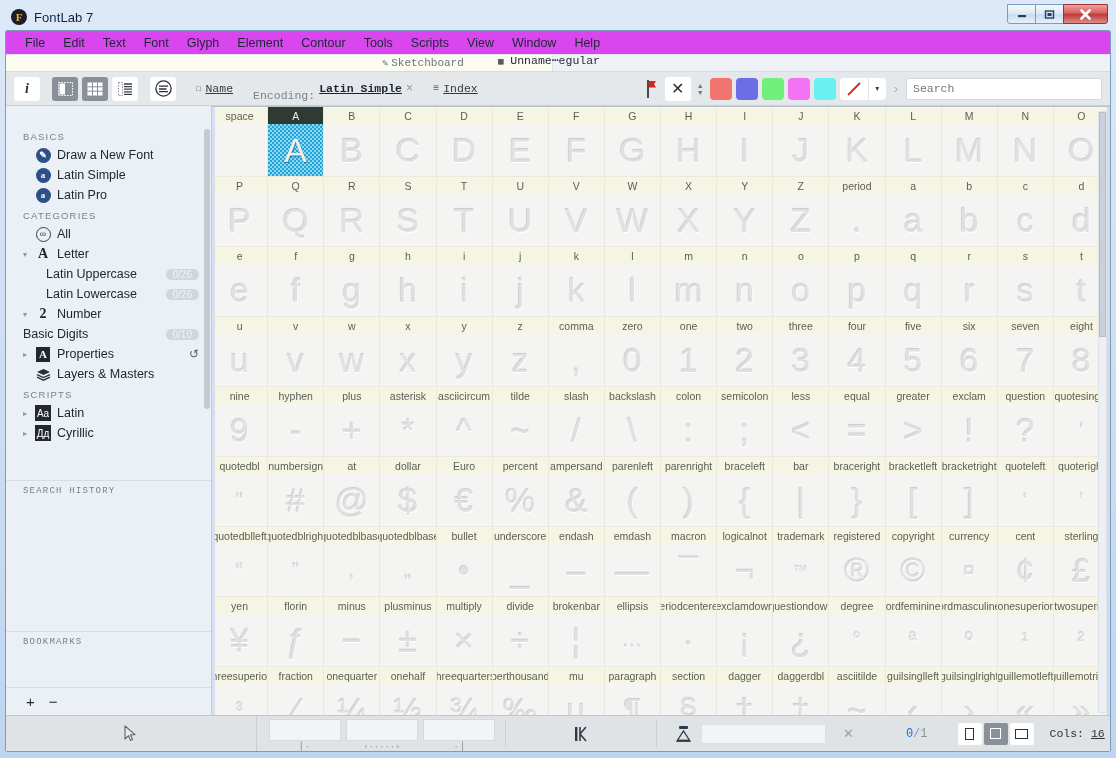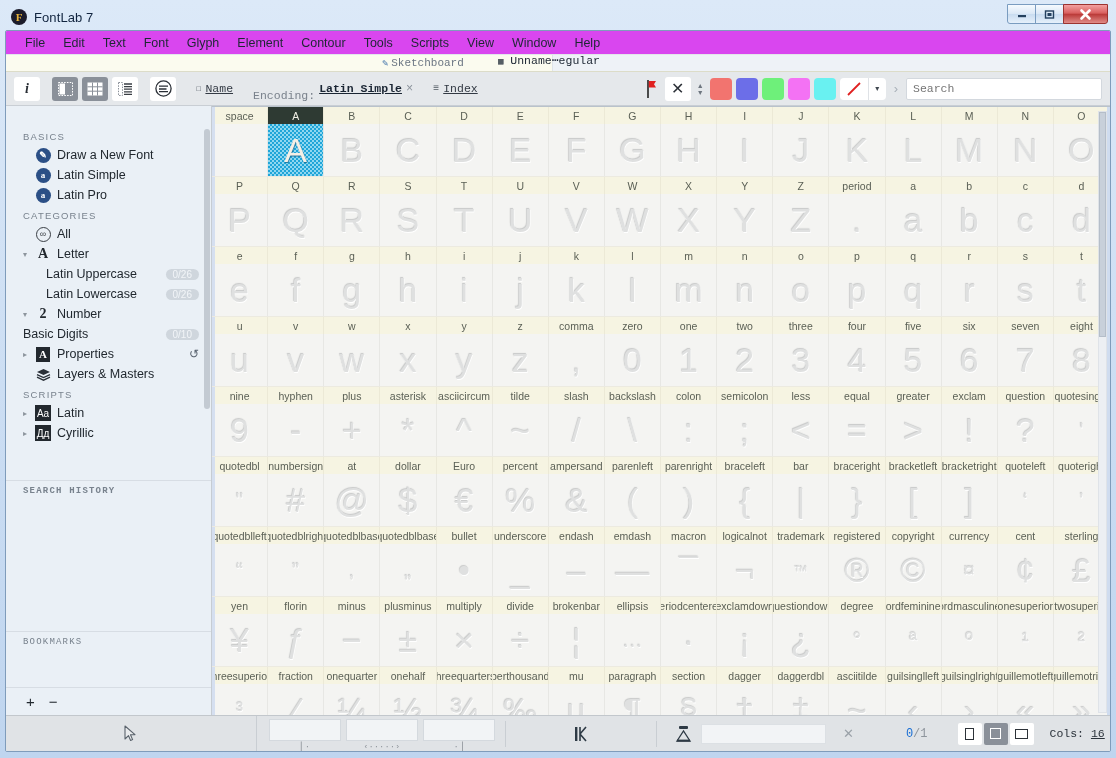--- a/index.html
+++ b/index.html
@@ -604,21 +604,21 @@
           <div class="lp-row">
             <span class="tri">▸</span>
             <span class="ic">
                 <span class="script-ic">Дд</span>
               </span>
             <span class="txt">Cyrillic</span>
           </div>
         </div>
 
         <div class="lp-divider lp-hist">
-          <div class="lp-section" style="font-family:'Liberation Mono',monospace;font-size:9px;font-weight:bold;">SEARCH HISTORY</div>
+          <div class="lp-section" style="font-family:'Liberation Mono',monospace;font-size:9px;">SEARCH HISTORY</div>
         </div>
         <div class="lp-divider lp-book" style="flex:1 1 auto;">
           <div class="lp-section" style="font-family:'Liberation Mono',monospace;font-size:9px;">BOOKMARKS</div>
         </div>
         <div class="lp-bottom">
           <span>+</span>
           <span>−</span>
         </div>
       </div>
 

